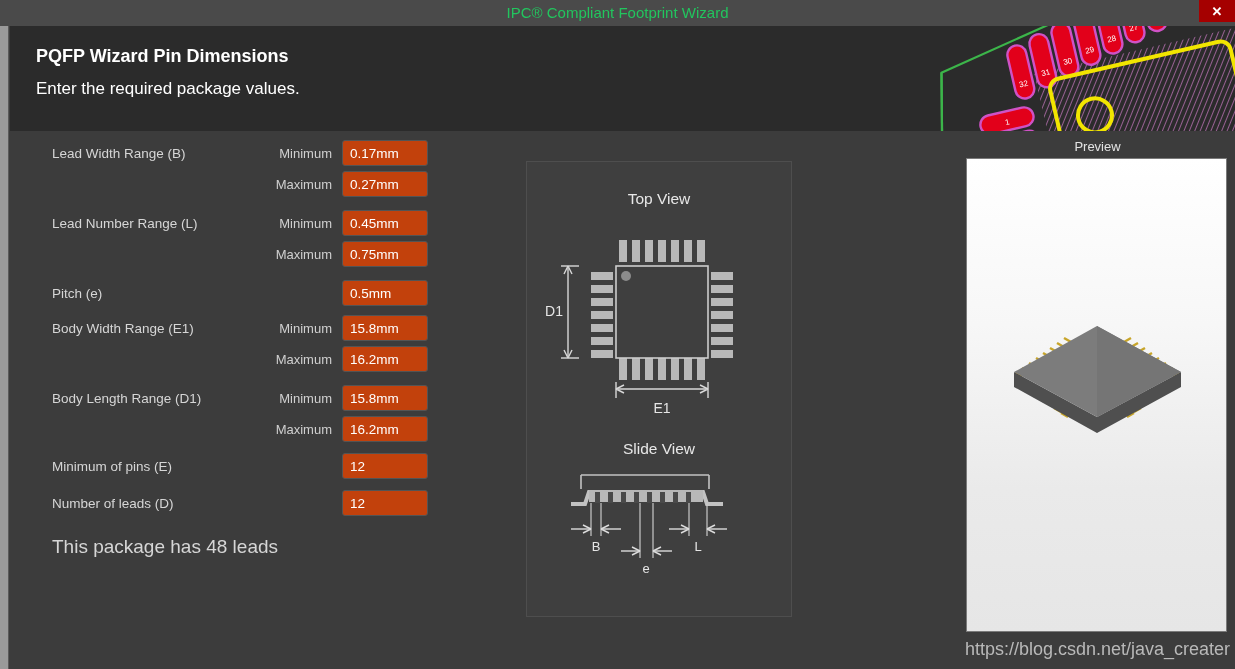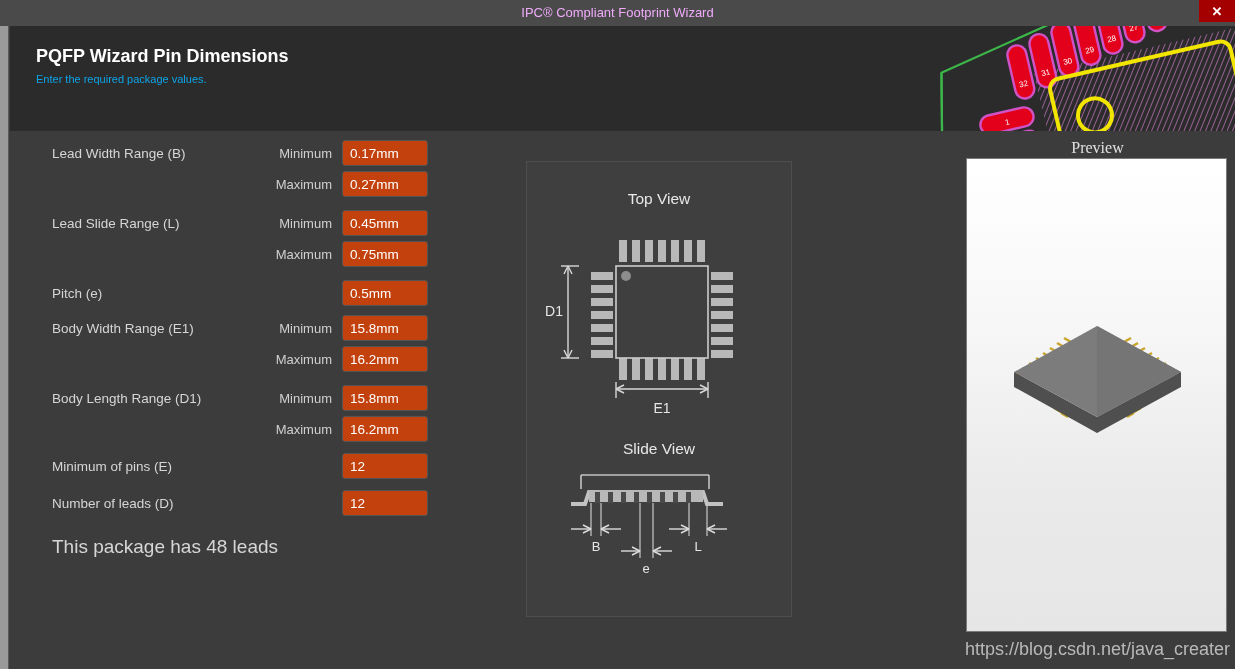--- a/index.html
+++ b/index.html
@@ -27,22 +27,22 @@
     height: 26px;
     background: #4a4a4a;
   }
   .titlebar-text {
     position: absolute;
     top: 0; left: 0;
     width: 1235px;
     height: 26px;
     line-height: 26px;
     text-align: center;
-    color: #f0abfc;
-    font-size: 13px;
+    color: #22c55e;
+    font-size: 15px;
   }
   .close-btn {
     position: absolute;
     top: 0;
     right: 0;
     width: 36px;
     height: 22px;
     background: #a50000;
     color: #ffffff;
     font-size: 13px;
@@ -74,23 +74,23 @@
   }
   .header-title {
     position: absolute;
     left: 26px; top: 20px;
     color: #ffffff;
     font-size: 18px;
     font-weight: bold;
   }
   .header-sub {
     position: absolute;
-    left: 26px; top: 47px;
-    color: #0ea5e9;
-    font-size: 11px;
+    left: 26px; top: 53px;
+    color: #ffffff;
+    font-size: 17px;
   }
   .banner-art {
     position: absolute;
     right: 0; top: 0;
     width: 305px;
     height: 105px;
     overflow: hidden;
   }
 
   
@@ -177,22 +177,21 @@
   }
 
   
   .preview-label {
     position: absolute;
     left: 950px;
     top: 8px;
     width: 275px;
     text-align: center;
     color: #e2e2e2;
-    font-size: 16px;
-    font-family: Liberation Serif, serif;
+    font-size: 13px;
   }
   .preview-box {
     position: absolute;
     left: 956px;
     top: 27px;
     width: 261px;
     height: 474px;
     background: linear-gradient(#ffffff 0%, #f7f7f7 35%, #eaeaea 70%, #e6e6e6 100%);
     border: 1px solid #7a7a7a;
     overflow: hidden;
@@ -307,21 +306,21 @@
         <input class="finput" value="0.17mm" style="">
       </div>
 
       <div class="frow" style="top:39px">
         <div class="flabel"></div>
         <div class="fminmax">Maximum</div>
         <input class="finput" value="0.27mm" style="">
       </div>
 
       <div class="frow" style="top:78px">
-        <div class="flabel">Lead Slide Range (L)</div>
+        <div class="flabel">Lead Number Range (L)</div>
         <div class="fminmax">Minimum</div>
         <input class="finput" value="0.45mm" style="">
       </div>
 
       <div class="frow" style="top:109px">
         <div class="flabel"></div>
         <div class="fminmax">Maximum</div>
         <input class="finput" value="0.75mm" style="">
       </div>
 

